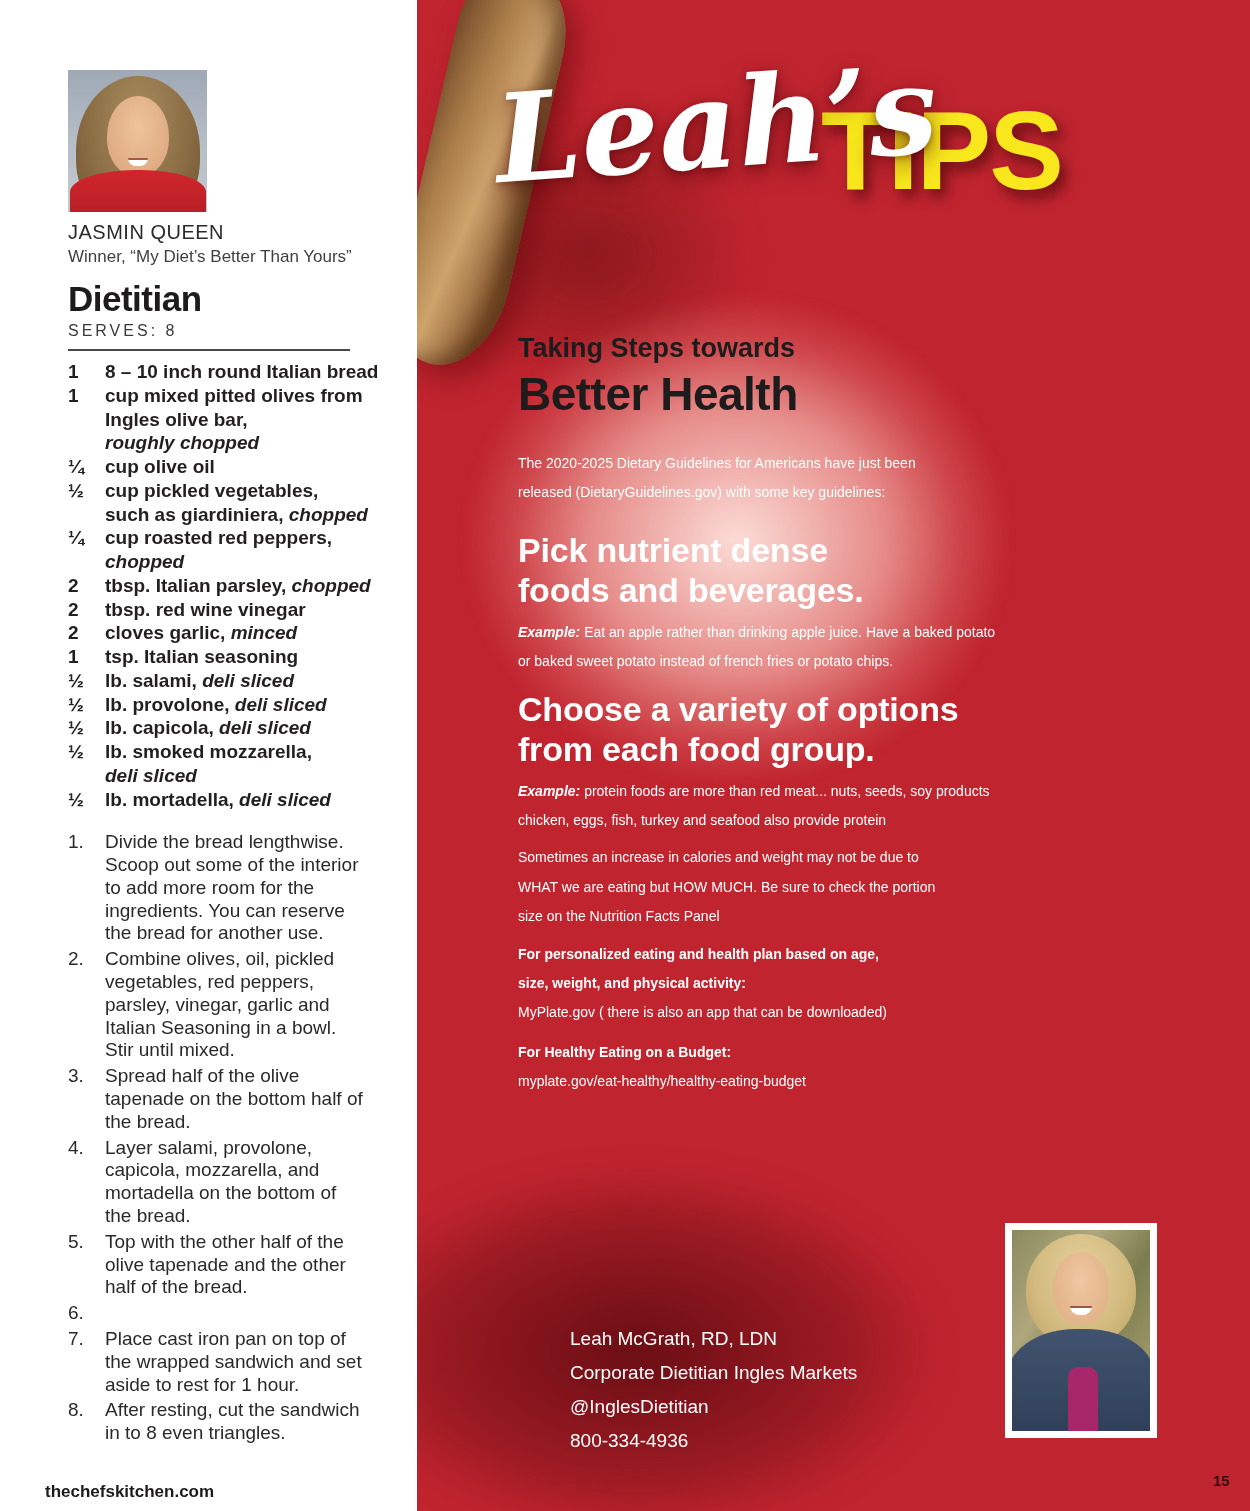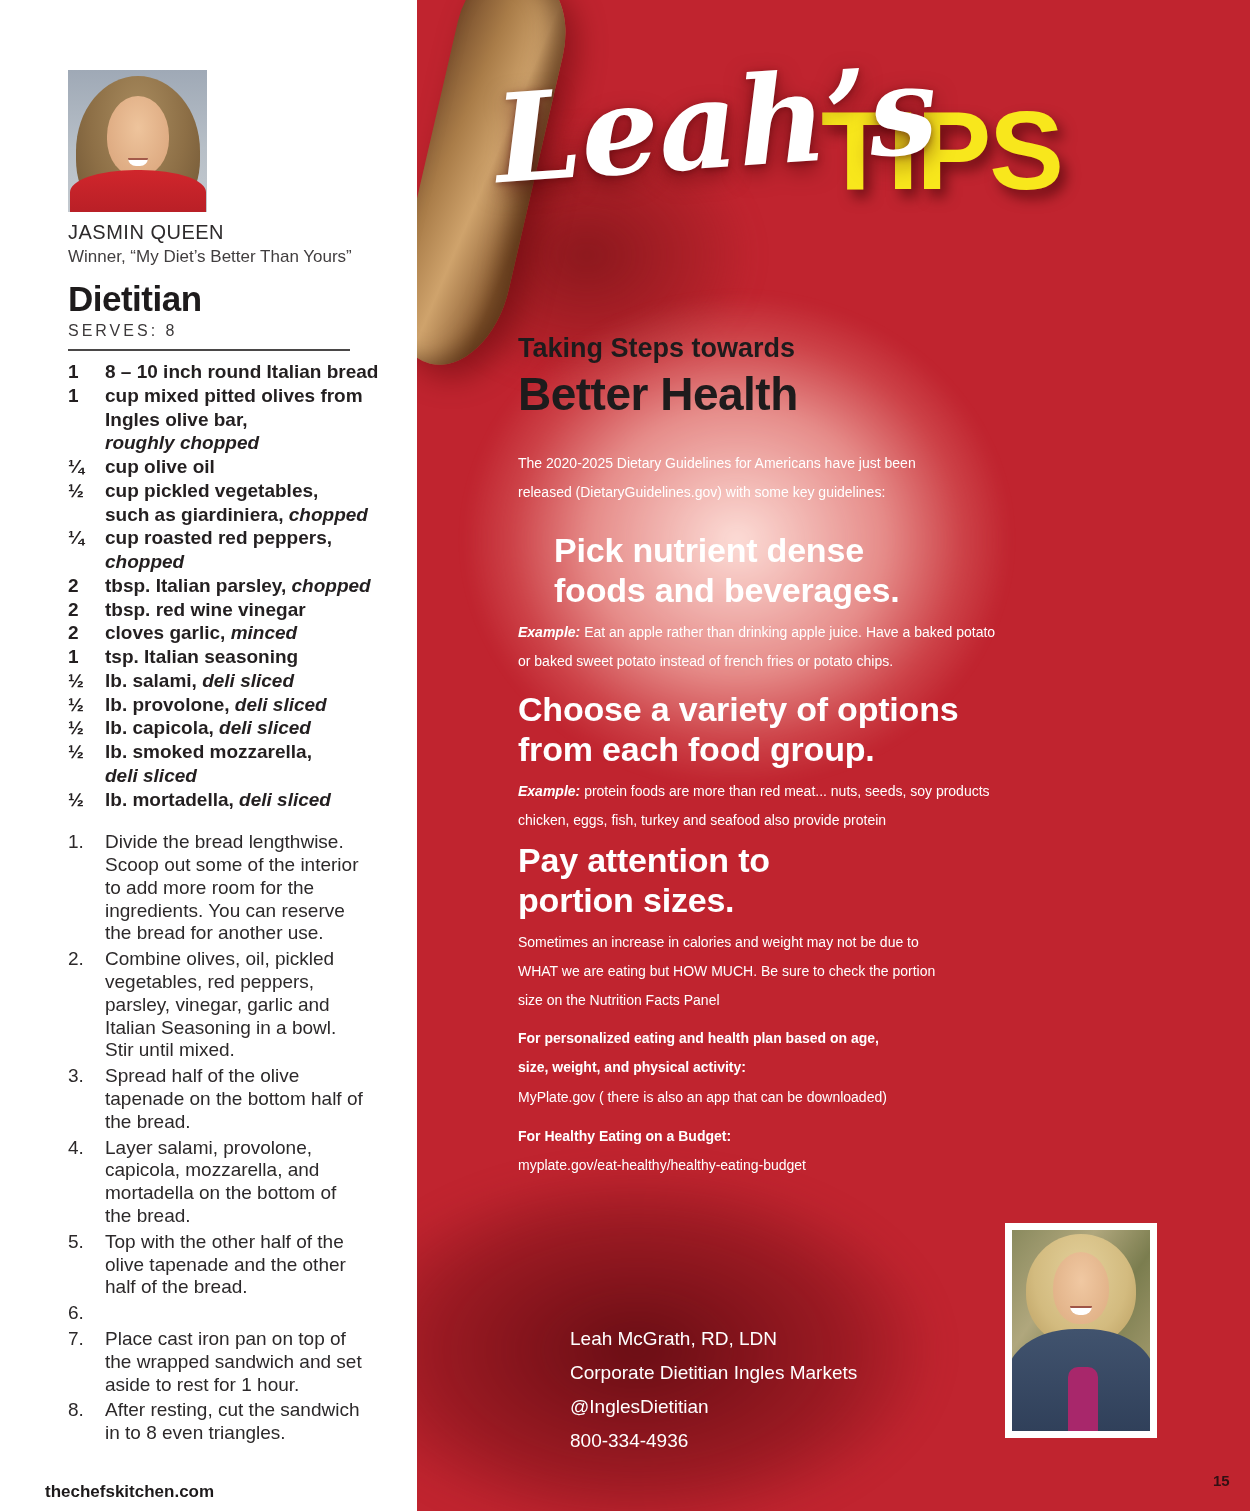--- a/index.html
+++ b/index.html
@@ -112,21 +112,21 @@
     text-shadow:6px 8px 14px rgba(55,0,4,.6);
     z-index:4;
   }
 
   .rp-content { position:absolute; left:101px; top:332px; width:585px; z-index:6; }
   .kicker { font-size:27px; font-weight:bold; color:#1e1b1c; line-height:1.2; }
   .hero   { font-size:46px; font-weight:bold; color:#1e1b1c; line-height:1.05; margin-top:6px; letter-spacing:-.5px; }
   .body-p { font-size:14px; color:#ffffff; line-height:2.1; }
   .intro  { margin-top:30px; }
   .sec-title { font-size:34px; font-weight:bold; color:#ffffff; line-height:1.15; letter-spacing:-.2px; }
-  .mt-sec1 { margin-top:24px;margin-left:36px; } .mt-ex { margin-top:8px; }
+  .mt-sec1 { margin-top:24px; } .mt-ex { margin-top:8px; }
   .mt-sec2 { margin-top:14px; } .mt-sec3 { margin-top:6px; }
   .mt-par  { margin-top:8px; }
   .ex-label { font-weight:bold; font-style:italic; }
   .res-block1 { margin-top:8px; } .res-block2 { margin-top:10px; }
 
   .contact {
     position:absolute; right:260px; top:1322px; width:420px;
     text-align:left; font-size:19px; color:#ffffff; line-height:1.79; z-index:6;
   }
 
@@ -288,21 +288,20 @@
       <div class="kicker">Taking Steps towards</div>
       <div class="hero">Better Health</div>
       <p class="body-p intro">The 2020-2025 Dietary Guidelines for Americans have just been<br>released (DietaryGuidelines.gov) with some key guidelines:</p>
 
       <div class="sec-title mt-sec1">Pick nutrient dense<br>foods and beverages.</div>
       <p class="body-p mt-ex"><span class="ex-label">Example:</span><span> Eat an apple rather than drinking apple juice. Have a baked potato<br>or baked sweet potato instead of french fries or potato chips.</span></p>
 
       <div class="sec-title mt-sec2">Choose a variety of options<br>from each food group.</div>
       <p class="body-p mt-ex"><span class="ex-label">Example:</span><span> protein foods are more than red meat... nuts, seeds, soy products<br>chicken, eggs, fish, turkey and seafood also provide protein</span></p>
 
-      <div class="sec-title mt-sec3">Pay attention to<br>portion sizes.</div>
       <p class="body-p mt-par">Sometimes an increase in calories and weight may not be due to<br>WHAT we are eating but HOW MUCH. Be sure to check the portion<br>size on the Nutrition Facts Panel</p>
 
       <p class="body-p res-block1"><strong>For personalized eating and health plan based on age,<br>size, weight, and physical activity:</strong><br><span>MyPlate.gov ( there is also an app that can be downloaded)</span></p>
 
       <p class="body-p res-block2"><strong>For Healthy Eating on a Budget:</strong><br><span>myplate.gov/eat-healthy/healthy-eating-budget</span></p>
     </div>
 
     <div id="contact" class="contact">
         <div>Leah McGrath, RD, LDN</div>
         <div>Corporate Dietitian Ingles Markets</div>

